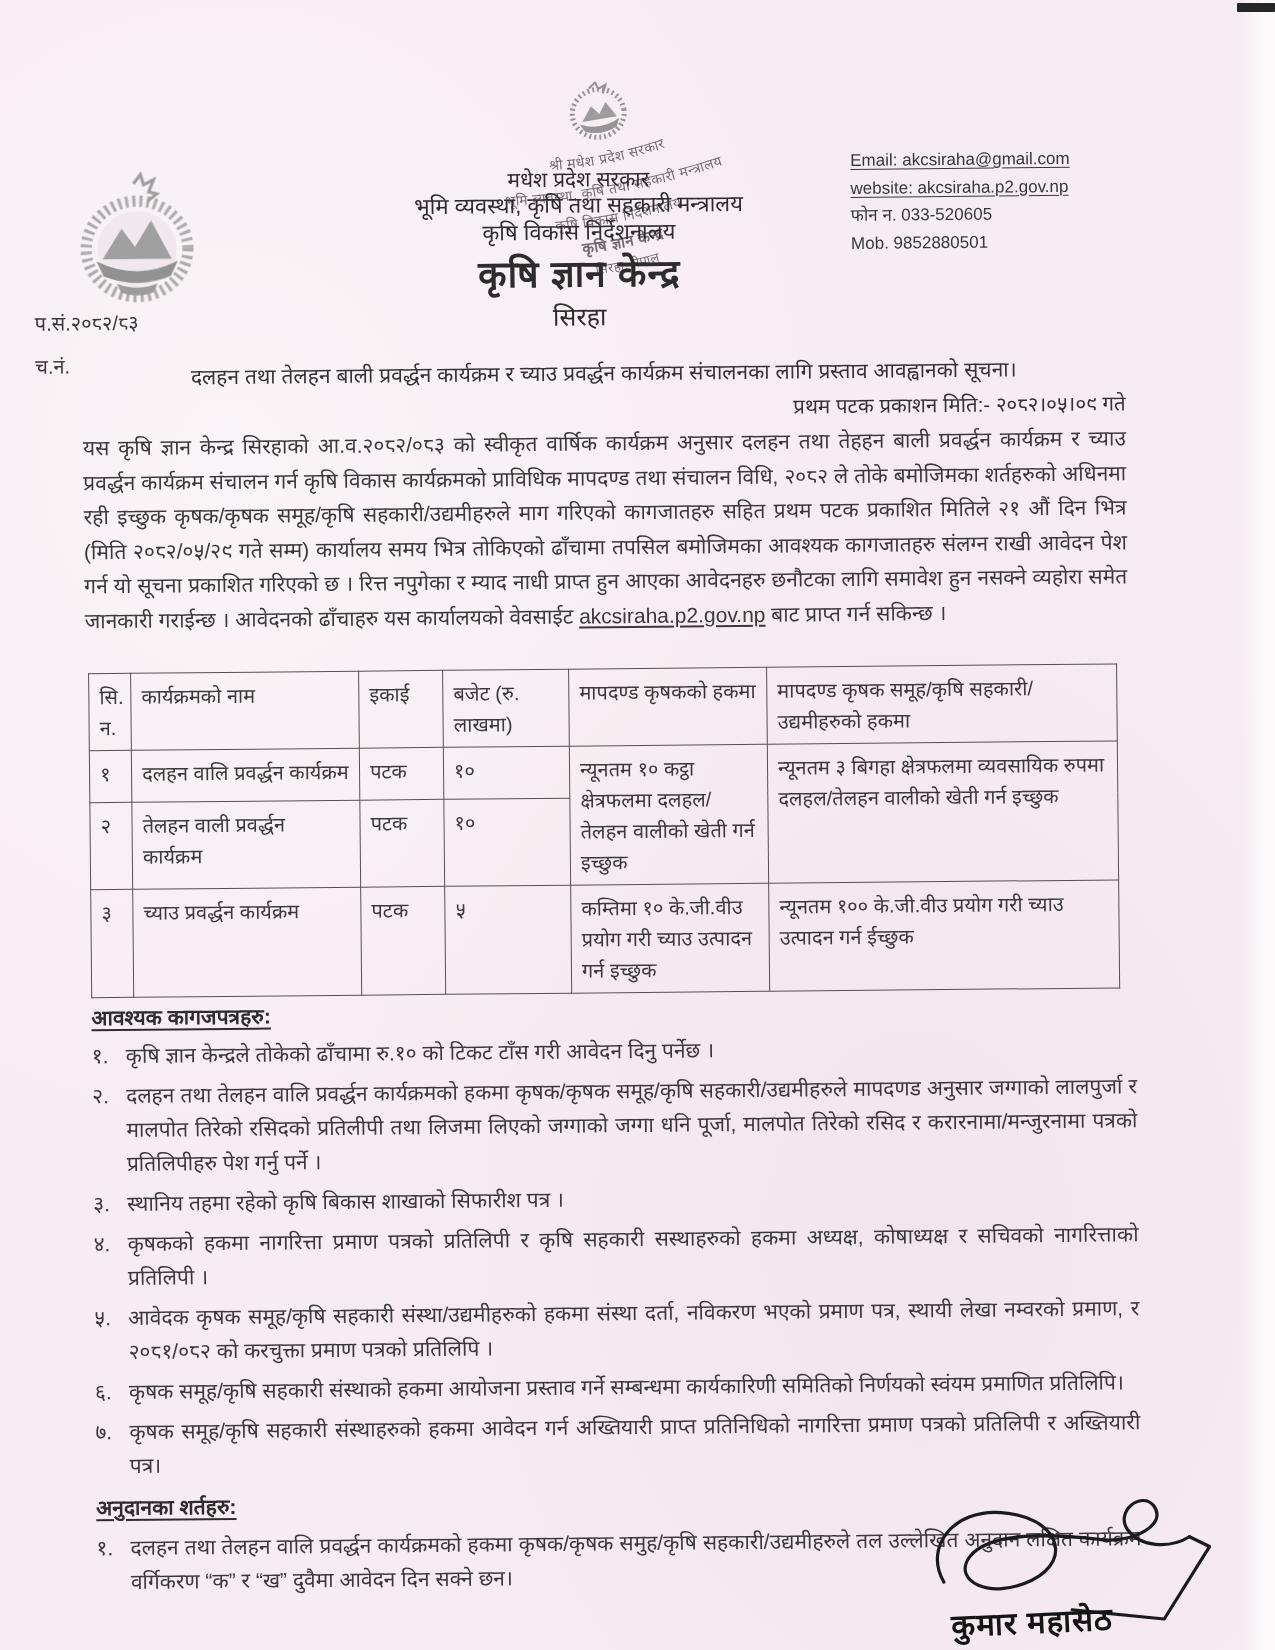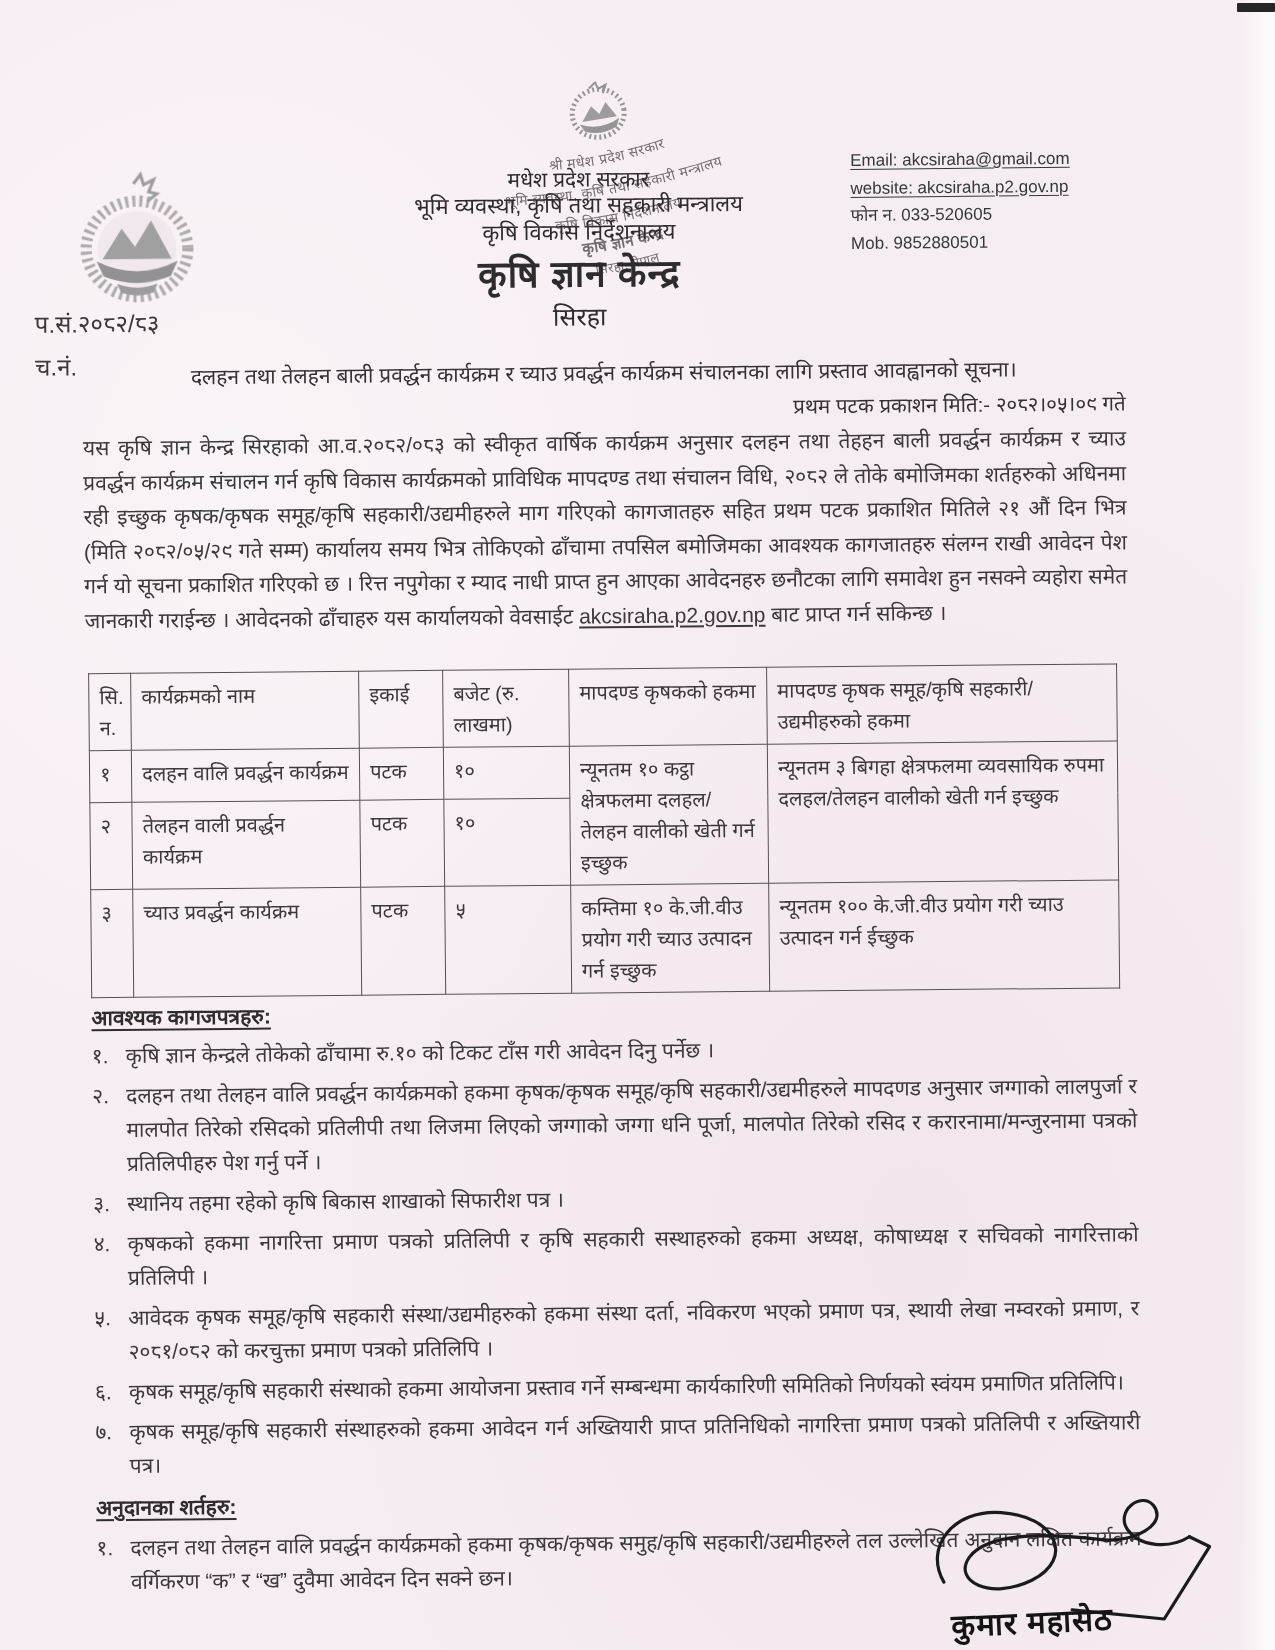--- a/index.html
+++ b/index.html
@@ -40,21 +40,21 @@
   }
   .head-text .l1{font-size:21px;line-height:25px;}
   .head-text .l2{font-size:22px;line-height:27px;}
   .head-text .l3{font-size:22px;line-height:27px;}
   .head-text .org{font-size:37px;line-height:44px;font-weight:700;margin-top:7px;letter-spacing:1px;}
   .head-text .loc{font-size:25px;line-height:30px;margin-top:5px;}
   .contact{
     left:855px;top:149px;width:270px;font-size:17px;line-height:27.5px;color:#34383d;
   }
   .contact .u{text-decoration:underline;text-underline-offset:3px;}
-  .refs{left:38px;top:297px;font-size:24px;line-height:43px;color:#3b383a;}
+  .refs{left:38px;top:297px;font-size:20px;line-height:43px;color:#3b383a;}
   
   .subject{left:85px;top:358px;width:1043px;text-align:center;font-size:21px;color:#343134;}
   .pubdate{left:85px;top:393px;width:1043px;text-align:right;font-size:20.5px;color:#343134;}
   .bodytext{
     left:85px;top:426px;width:1043px;
     font-size:21px;line-height:34.6px;text-align:justify;color:#3b383a;
   }
   .bodytext .link{text-decoration:underline;text-underline-offset:3px;}
   
   table.notice-table{

